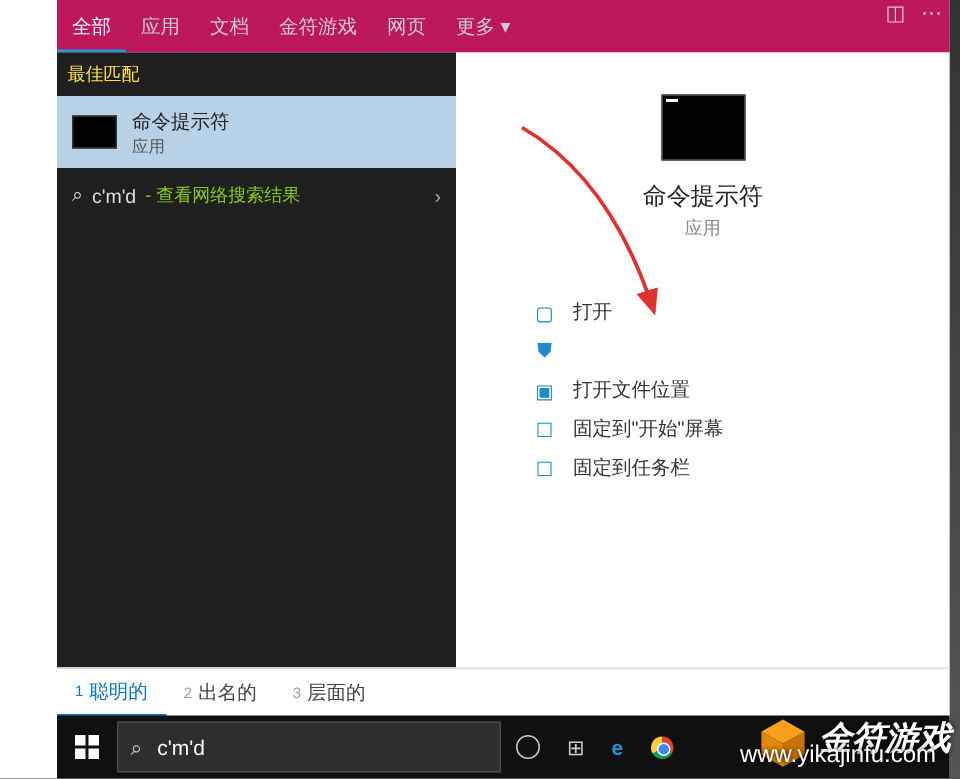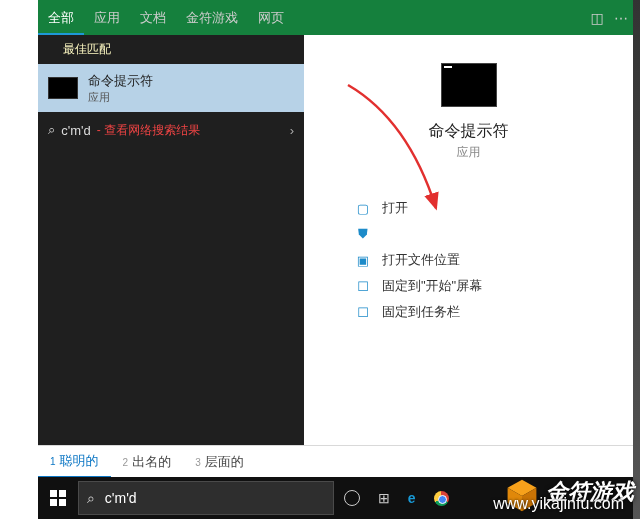--- a/index.html
+++ b/index.html
@@ -1,31 +1,31 @@
 <!DOCTYPE html>
 <html><head>
 <meta charset="utf-8">
 <style>
   html,body{margin:0;padding:0;width:640px;height:519px;overflow:hidden;font-family:"Microsoft YaHei","Segoe UI",sans-serif;background:#000}
   .bg-strip{position:absolute;left:0;top:0;width:38px;height:519px;background:#fff}
   .panel{position:absolute;left:38px;top:0;width:595px;height:519px;background:#fff}
-  .topbar{position:absolute;left:0;top:0;width:595px;height:35px;background:#15803d;display:flex;align-items:center;color:#ccc;font-size:13px}
+  .topbar{position:absolute;left:0;top:0;width:595px;height:35px;background:#be185d;display:flex;color:#ccc;font-size:13px}
   .tab{padding:0 10px;height:35px;line-height:35px;cursor:pointer}
   .tab.active{color:#fff;border-bottom:2px solid #1e98d7;box-sizing:border-box}
   .topbar-spacer{flex:1}
   .top-icon{width:24px;text-align:center;color:#ccc;font-size:14px}
   .left{position:absolute;left:0;top:35px;width:266px;height:410px;background:#1f1f1f;color:#fff;font-size:13px}
-  .sect-hdr{padding:6px 25px;color:#fef9c3;font-size:12px}
+  .sect-hdr{padding:6px 7px;color:#fde047;font-size:12px}
   .best{display:flex;align-items:center;height:48px;padding:0 10px;background:#b7d2e7;color:#222}
   .thumb-mini{width:28px;height:20px;background:#000;border:1px solid #333;margin-right:10px}
   .best-title{font-size:13px;color:#222}
   .best-sub{font-size:11px;color:#555}
   .web-row{display:flex;align-items:center;height:36px;padding:0 10px;color:#ddd}
   .web-row .q{margin:0 6px}
-  .web-row .hint{color:#ef4444;font-size:12px}
+  .web-row .hint{color:#84cc16;font-size:12px}
   .web-row .chev{margin-left:auto;color:#aaa}
   .right{position:absolute;left:266px;top:35px;width:329px;height:410px;background:#fff}
   .preview{width:54px;height:42px;background:#000;margin:28px auto 0;border:1px solid #444;position:relative}
   .preview::after{content:"";position:absolute;left:2px;top:2px;width:8px;height:2px;background:#fff}
   .app-title{text-align:center;font-size:16px;color:#222;margin-top:14px}
   .app-sub{text-align:center;font-size:12px;color:#888;margin-top:2px}
   .actions{margin:34px 0 0 50px}
   .act{display:flex;align-items:center;height:26px;color:#333;font-size:13px;cursor:pointer}
   .act .ic{width:18px;height:18px;margin-right:10px;flex:none;color:#1d8bc9;font-size:13px;display:flex;align-items:center;justify-content:center}
   .arrow-svg{position:absolute;left:300px;top:80px;pointer-events:none}
@@ -56,20 +56,21 @@
 <div class="right-edge"></div>
 
 <div class="panel">
 
   <div class="topbar">
     <div class="tab active">全部</div>
     <div class="tab">应用</div>
     <div class="tab">文档</div>
     <div class="tab">金符游戏</div>
     <div class="tab">网页</div>
+    <div class="tab">更多 ▾</div>
     <div class="topbar-spacer"></div>
     <div class="top-icon">◫</div>
     <div class="top-icon">⋯</div>
   </div>
 
   <div class="left">
     <div class="sect-hdr">最佳匹配</div>
     <div class="best">
       <div class="thumb-mini"></div>
       <div>

